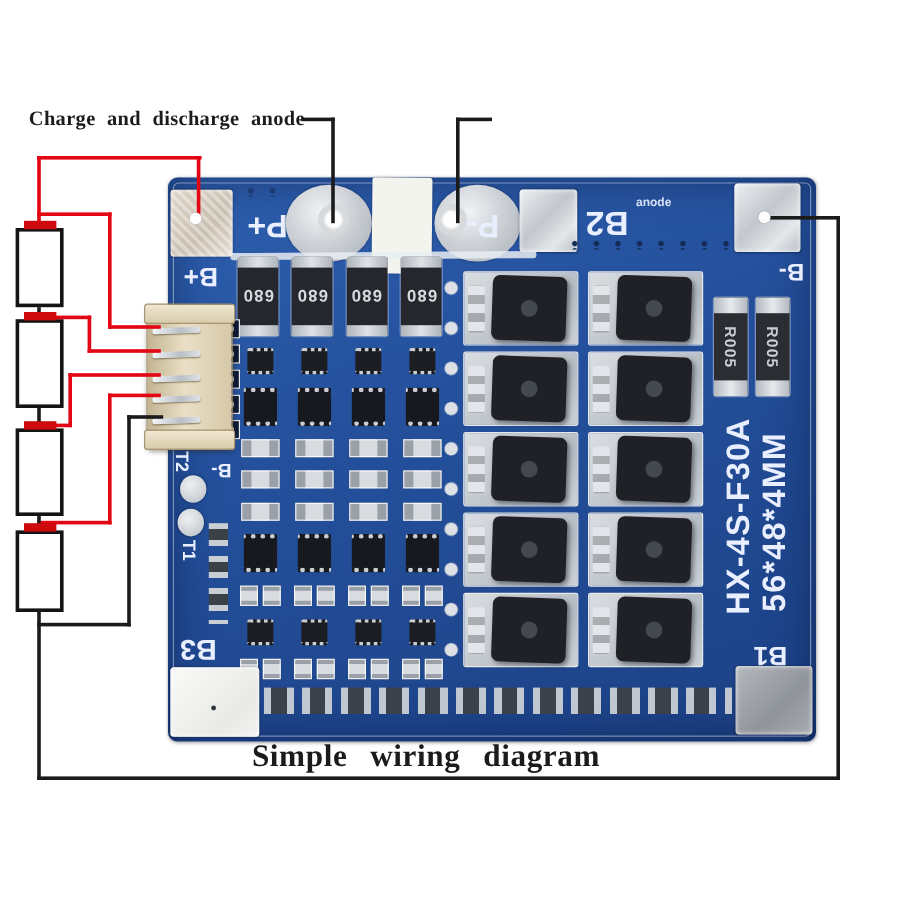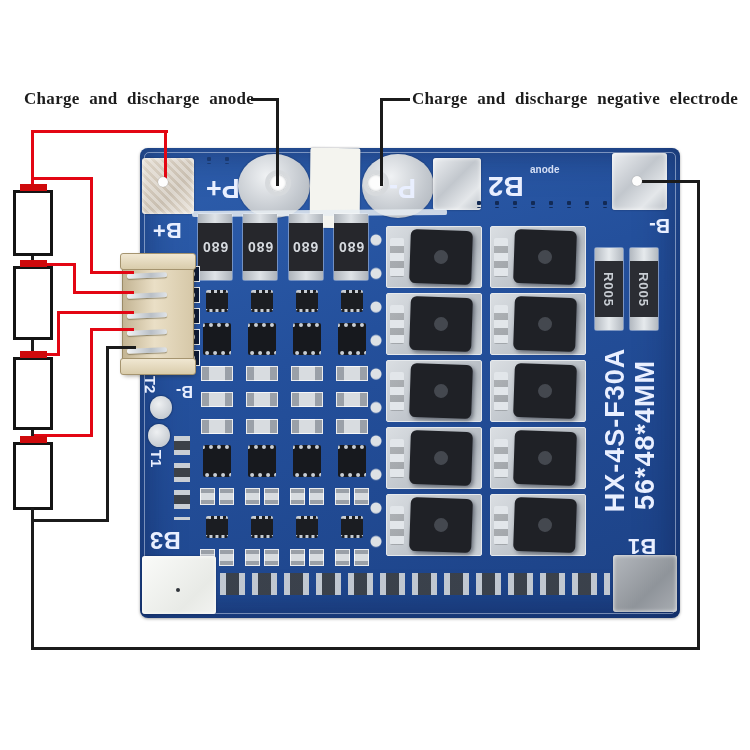--- a/index.html
+++ b/index.html
@@ -104,21 +104,20 @@
   .minicol{position:absolute;left:34px;top:288px;width:16px;height:84px;
        background:repeating-linear-gradient(180deg,#c9ced4 0 5px,#3c4148 5px 14px,#c9ced4 14px 19px,rgba(0,0,0,0) 19px 27px);}
   .leader{position:absolute;background:#1b1b1b;z-index:6;}
 </style>
 </head>
 <body>
 
 <div class="stage">
 
   <div class="anno" style="left:24px;top:89px;">Charge and discharge anode</div>
-  <div class="anno" style="left:412px;top:89px;">Charge and discharge negative electrode</div>
   <div class="leader" style="left:251px;top:98px;width:28px;height:3px;"></div>
   <div class="leader" style="left:276px;top:98px;width:3px;height:88px;"></div>
   <div class="leader" style="left:380px;top:98px;width:30px;height:3px;"></div>
   <div class="leader" style="left:380px;top:98px;width:3px;height:88px;"></div>
 
   <div class="wr" style="left:31px;top:130px;width:3px;height:59px;"></div>
   <div class="wr" style="left:31px;top:130px;width:137px;height:3px;"></div>
   <div class="wr" style="left:164px;top:130px;width:3px;height:52px;"></div>
   <div class="wr" style="left:31px;top:177px;width:62px;height:3px;"></div>
   <div class="wr" style="left:90px;top:177px;width:3px;height:97px;"></div>
@@ -335,13 +334,14 @@
     <div class="round" style="left:8px;top:276px;"></div>
     <div class="silk" style="left:8px;top:302px;font-size:15px;transform:rotate(90deg);">T1</div>
     <div class="minicol"></div>
 
     <div class="bstrip"></div>
   </div>
 
   <div class="dot" style="left:158px;top:177px;"></div>
   <div class="dot" style="left:632px;top:176px;"></div>
 
+  <div class="title">Simple wiring diagram</div>
 </div>
 
 </body></html>

